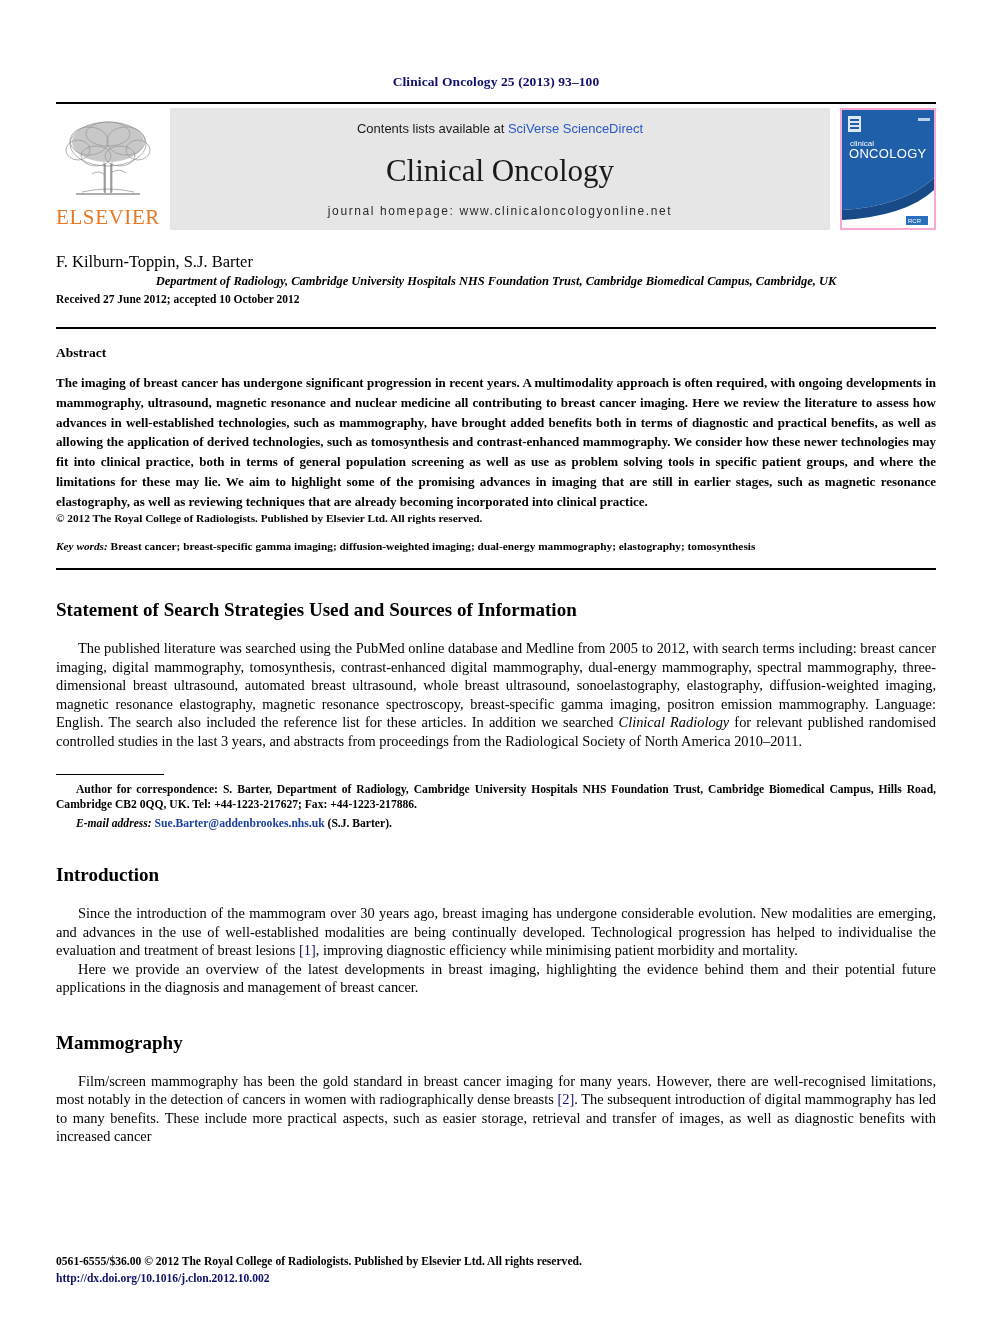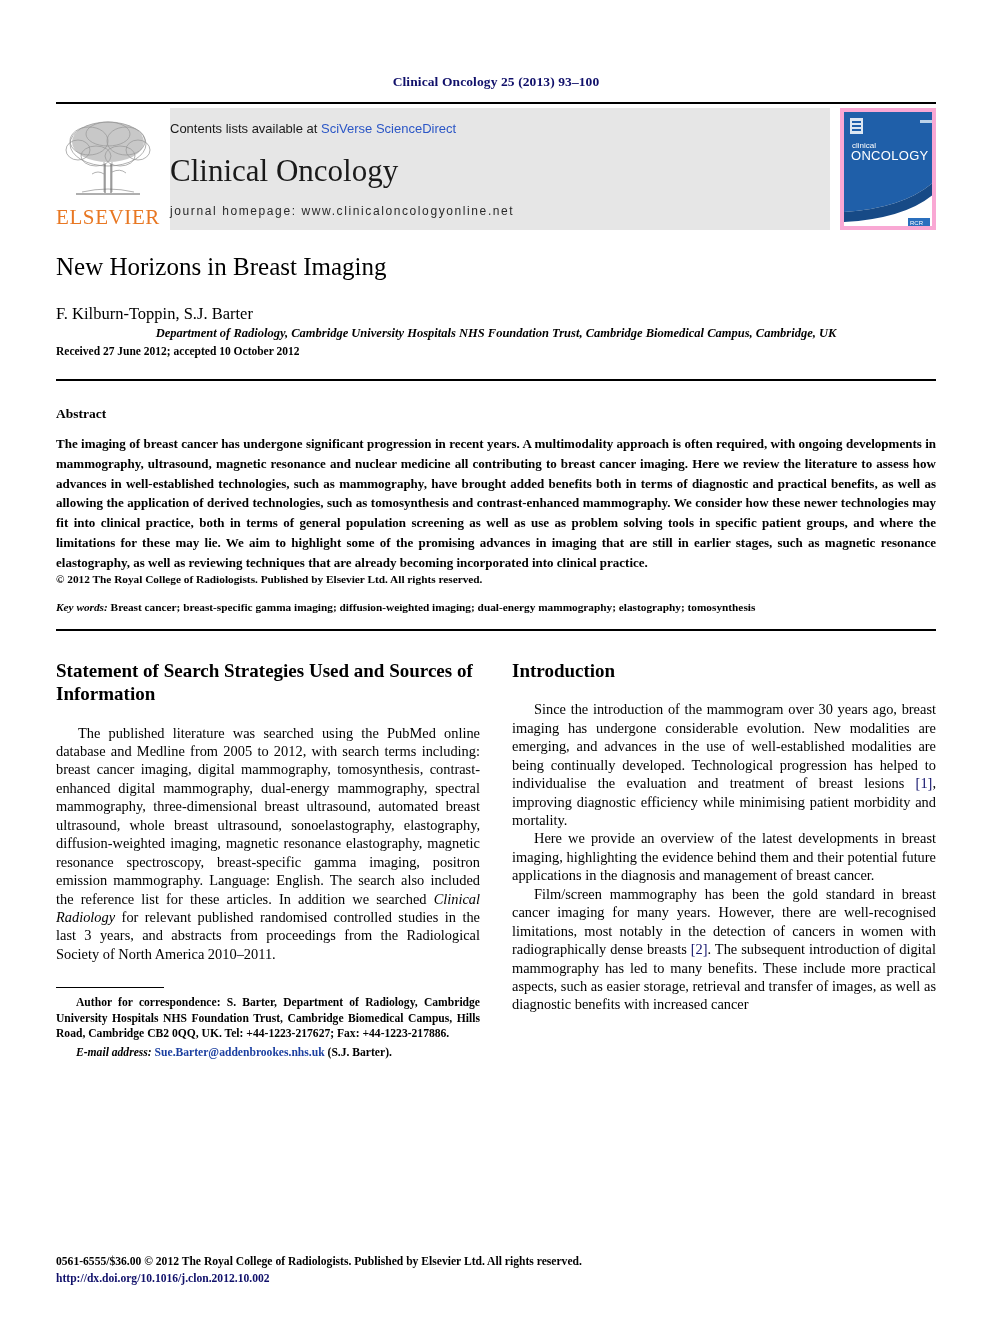--- a/index.html
+++ b/index.html
@@ -63,20 +63,21 @@
     line-height: 1;
     margin-top: 1px;
   }
   .masthead-center {
     flex: 1 1 auto;
     background: #e6e6e6;
     margin-left: 10px;
     margin-right: 10px;
     display: flex;
     flex-direction: column;
+    align-items: center;
     justify-content: space-between;
     padding: 13px 0 12px 0;
     box-sizing: border-box;
   }
   .contents-line {
     font-family: "Liberation Sans", sans-serif;
     font-size: 13px;
     color: #1a1a1a;
   }
   .contents-line .sd-link { color: #2b56c6; }
@@ -88,21 +89,21 @@
   }
   .homepage-line {
     font-family: "Liberation Sans", sans-serif;
     font-size: 12px;
     color: #2a2a2a;
     letter-spacing: 1.6px;
   }
   .cover-thumb {
     width: 96px;
     flex: 0 0 96px;
-    border: 4px solid #f9a8d4;
+    border: 2px solid #f9a8d4;
     box-sizing: border-box;
     position: relative;
     background: #4d7c0f;
     overflow: hidden;
   }
 
   
   .article-head { padding-top: 22px; }
   .doc-type {
     font-size: 20px;
@@ -129,21 +130,21 @@
   .dates {
     font-size: 11.5px;
     font-weight: bold;
   }
 
   
   .rule-thick {
     border-top: 2.5px solid #000;
     margin-top: 22px;
   }
-  .abstract-block { padding-top: 25px; }
+  .abstract-block { padding-top: 16px; }
   .abstract-label {
     font-weight: bold;
     font-size: 13.5px;
     margin-bottom: 12px;
   }
   .abstract-text {
     font-size: 13px;
     line-height: 1.52;
     text-align: justify;
     font-weight: bold;
@@ -162,20 +163,21 @@
   .rule-thick-bottom {
     border-top: 2.5px solid #000;
     margin-top: 16px;
   }
 
   
   .columns {
     display: flex;
     gap: 32px;
     padding-top: 28px;
+    flex-direction: column;
   }
   .col {
     flex: 1 1 0;
     min-width: 0;
   }
   .col-left { position: relative; }
   h2.section-head {
     font-size: 19px;
     font-weight: bold;
     line-height: 1.22;
@@ -283,21 +285,20 @@
         <rect x="76" y="8" width="12" height="3" fill="#bcd3ea"></rect>
         <text x="8" y="36" font-family="Liberation Sans, sans-serif" font-size="8" fill="#ffffff">clinical</text>
         <text x="7" y="48" font-family="Liberation Sans, sans-serif" font-size="13" fill="#ffffff" letter-spacing="0.3">ONCOLOGY</text>
         <rect x="64" y="106" width="22" height="9" fill="#2a6fbd"></rect>
         <text x="66" y="113" font-family="Liberation Sans, sans-serif" font-size="6" fill="#ffffff">RCR</text>
       </svg>
     </div>
   </div>
 
   <div class="article-head">
-    <h1 class="article-title">New Horizons in Breast Imaging</h1>
     <div class="authors">F. Kilburn-Toppin, S.J. Barter</div>
     <div class="affiliation">Department of Radiology, Cambridge University Hospitals NHS Foundation Trust, Cambridge Biomedical Campus, Cambridge, UK</div>
     <div class="dates">Received 27 June 2012; accepted 10 October 2012</div>
   </div>
 
   <div class="rule-thick"></div>
   <div class="abstract-block">
     <div class="abstract-label">Abstract</div>
     <div class="abstract-text">The imaging of breast cancer has undergone significant progression in recent years. A multimodality approach is often required, with ongoing developments in mammography, ultrasound, magnetic resonance and nuclear medicine all contributing to breast cancer imaging. Here we review the literature to assess how advances in well-established technologies, such as mammography, have brought added benefits both in terms of diagnostic and practical benefits, as well as allowing the application of derived technologies, such as tomosynthesis and contrast-enhanced mammography. We consider how these newer technologies may fit into clinical practice, both in terms of general population screening as well as use as problem solving tools in specific patient groups, and where the limitations for these may lie. We aim to highlight some of the promising advances in imaging that are still in earlier stages, such as magnetic resonance elastography, as well as reviewing techniques that are already becoming incorporated into clinical practice.</div>
     <div class="copyright-line">© 2012 The Royal College of Radiologists. Published by Elsevier Ltd. All rights reserved.</div>
@@ -318,20 +319,21 @@
         <p>Author for correspondence: S. Barter, Department of Radiology, Cambridge University Hospitals NHS Foundation Trust, Cambridge Biomedical Campus, Hills Road, Cambridge CB2 0QQ, UK. Tel: +44-1223-217627; Fax: +44-1223-217886.</p>
         <p class="email"><span class="email-label">E-mail address:</span> <span class="email-addr">Sue.Barter@addenbrookes.nhs.uk</span><span> (S.J. Barter).</span></p>
       </div>
     </div>
 
     <div class="col col-right">
       <h2 class="section-head">Introduction</h2>
       <p class="body"><span>Since the introduction of the mammogram over 30 years ago, breast imaging has undergone considerable evolution. New modalities are emerging, and advances in the use of well-established modalities are being continually developed. Technological progression has helped to individualise the evaluation and treatment of breast lesions </span><span class="ref-link">[1]</span><span>, improving diagnostic efficiency while minimising patient morbidity and mortality.</span></p>
       <p class="body">Here we provide an overview of the latest developments in breast imaging, highlighting the evidence behind them and their potential future applications in the diagnosis and management of breast cancer.</p>
 
+      <h2 class="section-head spaced-top">Mammography</h2>
       <p class="body"><span>Film/screen mammography has been the gold standard in breast cancer imaging for many years. However, there are well-recognised limitations, most notably in the detection of cancers in women with radiographically dense breasts </span><span class="ref-link">[2]</span><span>. The subsequent introduction of digital mammography has led to many benefits. These include more practical aspects, such as easier storage, retrieval and transfer of images, as well as diagnostic benefits with increased cancer</span></p>
     </div>
   </div>
 
   <div class="page-footer">
     <div>0561-6555/$36.00 © 2012 The Royal College of Radiologists. Published by Elsevier Ltd. All rights reserved.</div>
     <div class="doi-link">http://dx.doi.org/10.1016/j.clon.2012.10.002</div>
   </div>
 
 </div>

